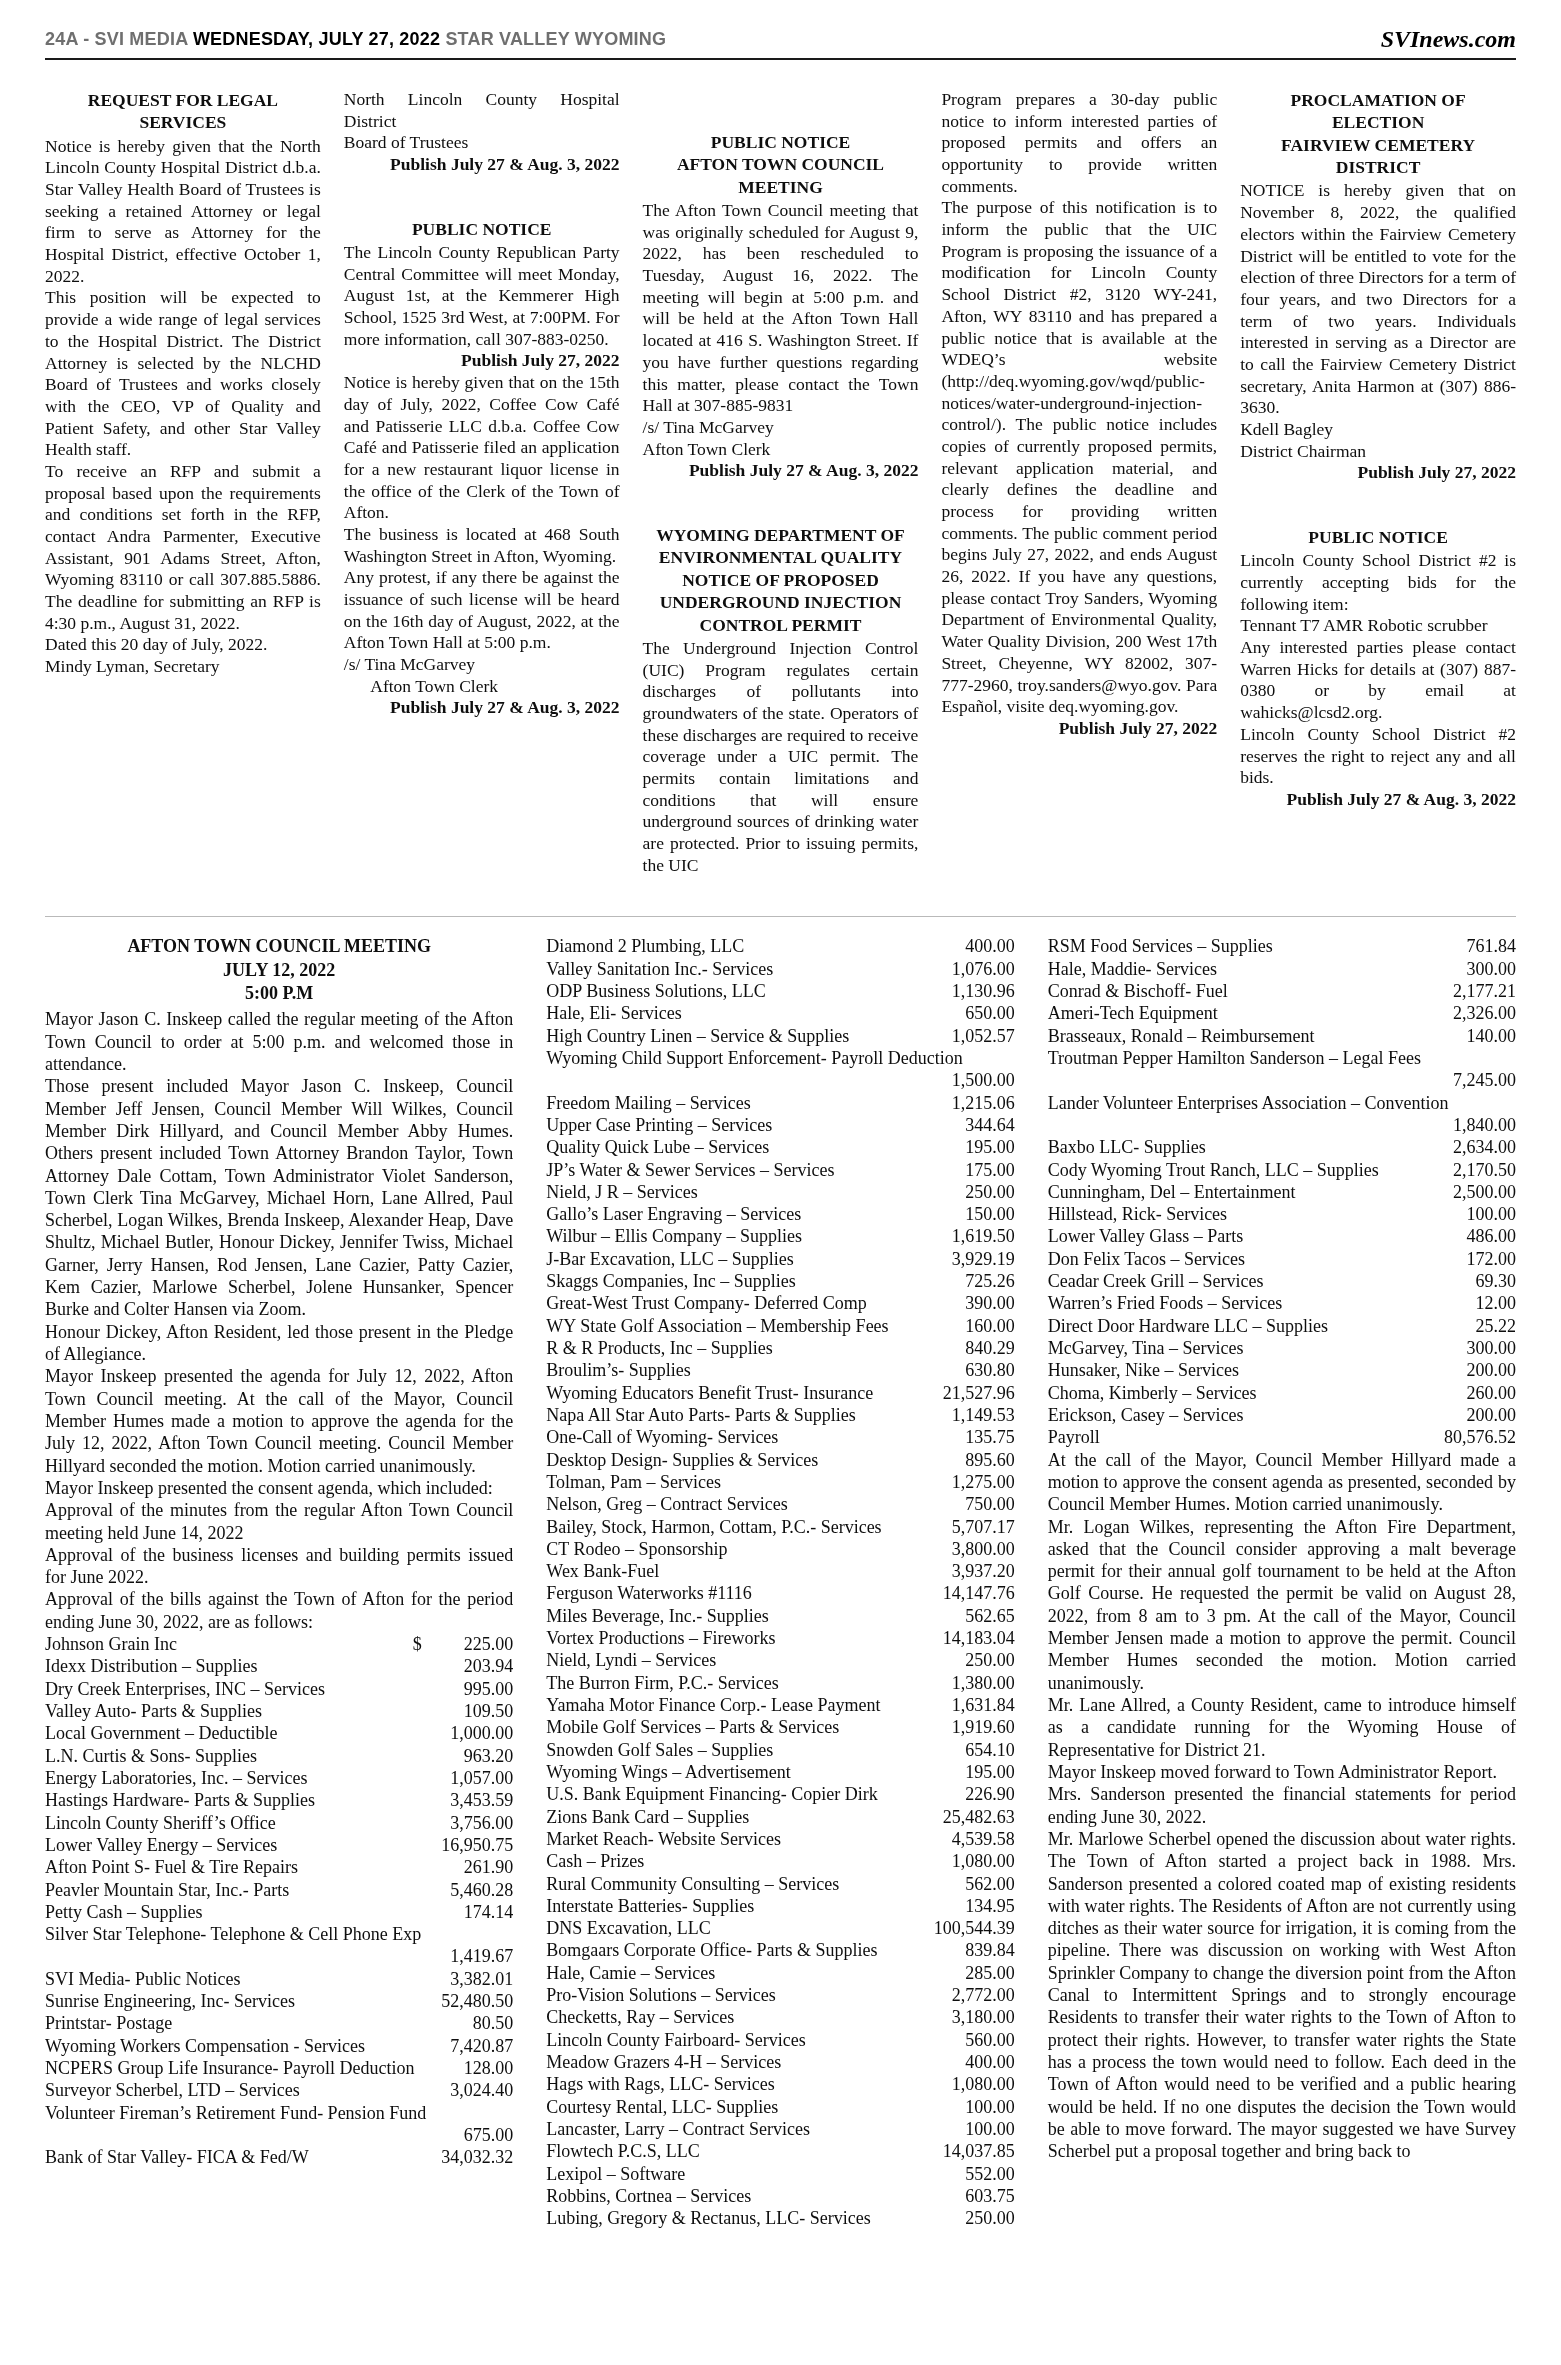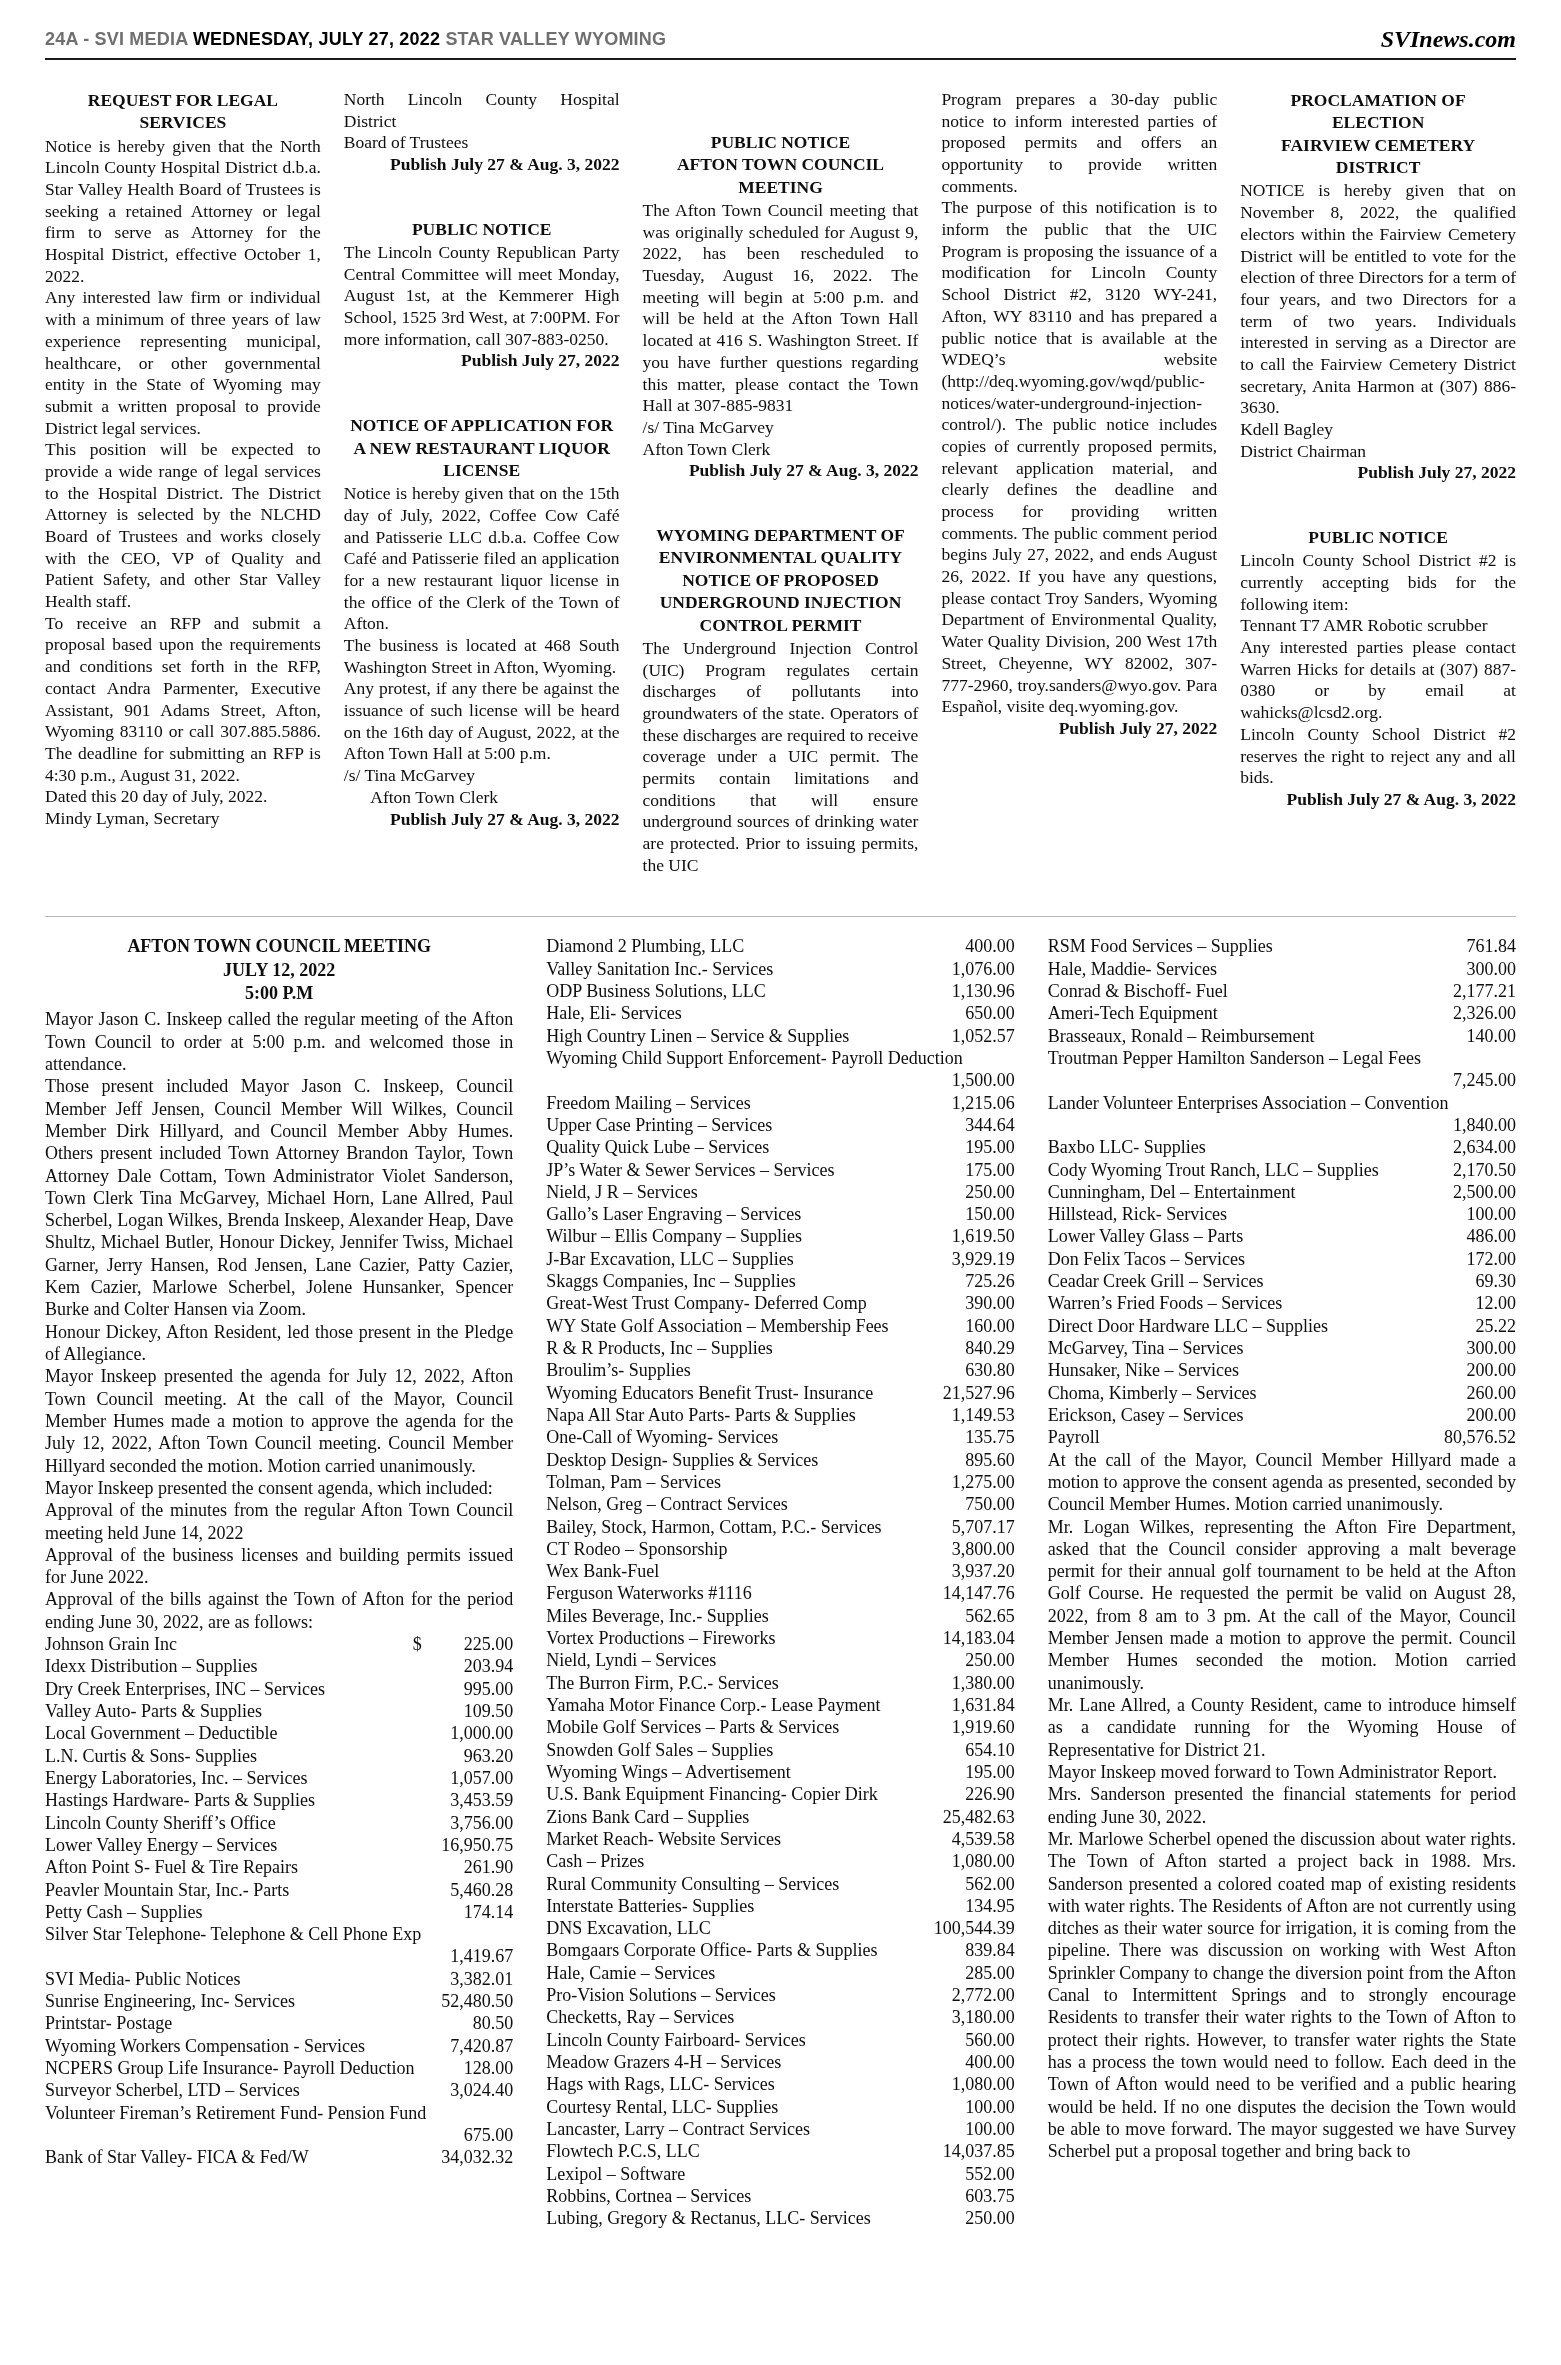--- a/index.html
+++ b/index.html
@@ -52,36 +52,32 @@
     </div>
     <div class="site">SVInews.com</div>
   </div>
   <div class="rule"></div>
 
   <div class="notices">
       <div class="ncol">
         <div class="blk-heading">REQUEST FOR LEGAL
 SERVICES</div>
         <div class="blk-para">Notice is hereby given that the North Lincoln County Hospital District d.b.a. Star Valley Health Board of Trustees is seeking a retained Attorney or legal firm to serve as Attorney for the Hospital District, effective October 1, 2022.</div>
-        <div class="blk-para">Any interested law firm or individual with a minimum of three years of law experience representing municipal, healthcare, or other governmental entity in the State of Wyoming may submit a written proposal to provide District legal services.</div>
         <div class="blk-para">This position will be expected to provide a wide range of legal services to the Hospital District. The District Attorney is selected by the NLCHD Board of Trustees and works closely with the CEO, VP of Quality and Patient Safety, and other Star Valley Health staff.</div>
         <div class="blk-para">To receive an RFP and submit a proposal based upon the requirements and conditions set forth in the RFP, contact Andra Parmenter, Executive Assistant, 901 Adams Street, Afton, Wyoming 83110 or call 307.885.5886. The deadline for submitting an RFP is 4:30 p.m., August 31, 2022.</div>
         <div class="blk-para">Dated this 20 day of July, 2022.</div>
         <div class="blk-para">Mindy Lyman, Secretary</div>
       </div>
       <div class="ncol">
         <div class="blk-para">North Lincoln County Hospital District</div>
         <div class="blk-para">Board of Trustees</div>
         <div class="blk-publish">Publish July 27 &amp; Aug. 3, 2022</div>
         <div class="blk-heading blk-gap">PUBLIC NOTICE</div>
         <div class="blk-para">The Lincoln County Republican Party Central Committee will meet Monday, August 1st, at the Kemmerer High School, 1525 3rd West, at 7:00PM.  For more information, call 307-883-0250.</div>
         <div class="blk-publish">Publish July 27, 2022</div>
-        <div class="blk-heading blk-gap">NOTICE OF APPLICATION FOR
-A NEW RESTAURANT LIQUOR
-LICENSE</div>
         <div class="blk-para">Notice is hereby given that on the 15th day of July, 2022, Coffee Cow Café and Patisserie LLC d.b.a. Coffee Cow Café and Patisserie filed an application for a new restaurant liquor license in the office of the Clerk of the Town of Afton.</div>
         <div class="blk-para"> The business is located at 468 South Washington Street in Afton, Wyoming.</div>
         <div class="blk-para"> Any protest, if any there be against the issuance of such license will be heard on the 16th day of August, 2022, at the Afton Town Hall at 5:00 p.m.</div>
         <div class="blk-para"> /s/ Tina McGarvey</div>
         <div class="blk-para ind">Afton Town Clerk</div>
         <div class="blk-publish">Publish July 27 &amp; Aug. 3, 2022</div>
       </div>
       <div class="ncol">
         <div class="blk-heading blk-gap">PUBLIC NOTICE
 AFTON TOWN COUNCIL

